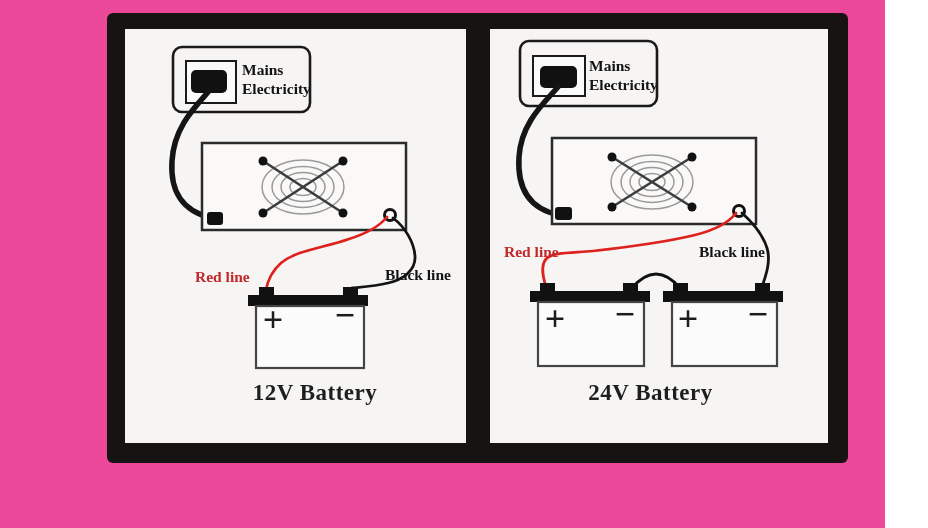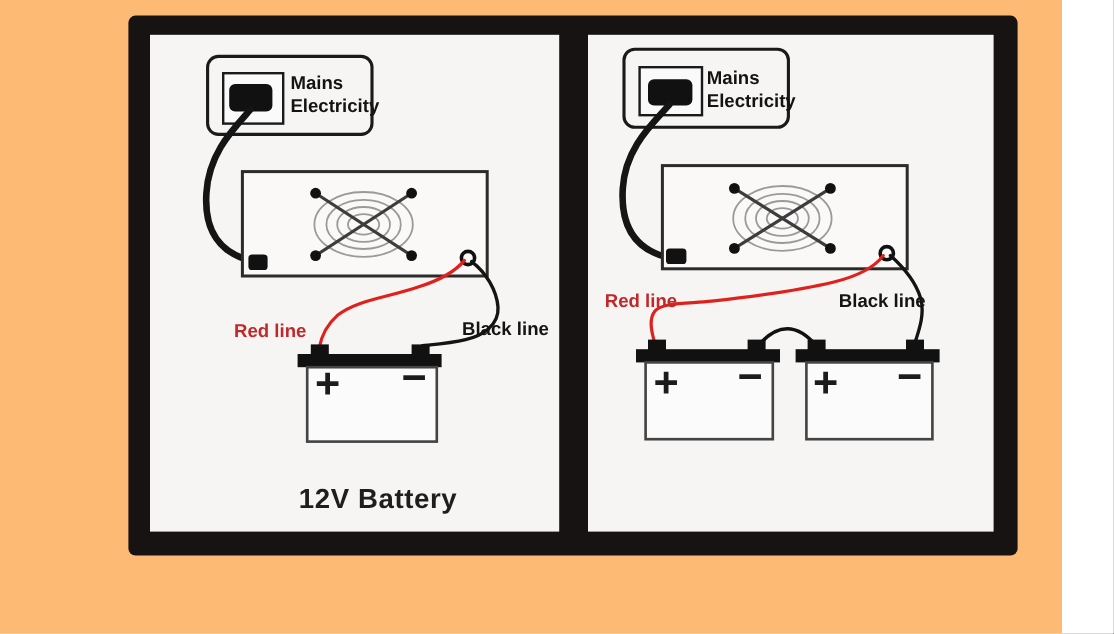--- a/index.html
+++ b/index.html
@@ -1,18 +1,18 @@
 <!DOCTYPE html>
 <html><head>
 <meta charset="utf-8">
 <style>
   html,body{margin:0;padding:0;background:#ffffff;}
   .stage{
-    position:relative;width:885px;height:528px;background:#fdba74;overflow:hidden;
-    font-family:Liberation Sans, sans-serif;
+    position:relative;width:885px;height:528px;background:#ec4899;overflow:hidden;
+    font-family:Liberation Serif, serif;
   }
   .frame{
     position:absolute;left:107px;top:13px;width:741px;height:450px;
     background:#181313;border-radius:6px;
   }
   .panel{position:absolute;top:29px;height:414px;background:#f6f5f4;}
   .panel-left{left:125px;width:341px;}
   .panel-right{left:490px;width:338px;}
   .panel svg{position:absolute;left:0;top:0;}
 
@@ -83,21 +83,21 @@
     </svg>
 
     <div class="mains-label" style="left:117px;top:31px;">
       <div>Mains</div>
       <div>Electricity</div>
     </div>
     <div class="wire-label red" style="left:70px;top:239px;">Red line</div>
     <div class="wire-label black" style="left:260px;top:237px;">Black line</div>
     <div class="term-sym" style="left:130px;top:273px;">+</div>
     <div class="term-sym" style="left:202px;top:268px;">−</div>
-    <div class="caption" style="left:105px;top:351px;width:170px;margin-top:22px;">12V Battery</div>
+    <div class="caption" style="left:105px;top:351px;width:170px;">12V Battery</div>
   </section>
 
   <section class="panel panel-right">
     <svg width="338" height="414" viewBox="0 0 338 414">
 
       <g>
         <rect x="30" y="12" width="137" height="65" rx="9" fill="none" stroke="#1a1a1a" stroke-width="2.6"></rect>
         <rect x="43" y="27" width="52" height="40" fill="#fbfafa" stroke="#1a1a1a" stroke-width="2"></rect>
         <rect x="50" y="37" width="37" height="22" rx="5" fill="#111"></rect>
       </g>
@@ -148,14 +148,15 @@
     <div class="mains-label" style="left:99px;top:27px;">
       <div>Mains</div>
       <div>Electricity</div>
     </div>
     <div class="wire-label red" style="left:14px;top:214px;">Red line</div>
     <div class="wire-label black" style="left:209px;top:214px;">Black line</div>
     <div class="term-sym" style="left:47px;top:272px;">+</div>
     <div class="term-sym" style="left:117px;top:267px;">−</div>
     <div class="term-sym" style="left:180px;top:272px;">+</div>
     <div class="term-sym" style="left:250px;top:267px;">−</div>
+    <div class="caption" style="left:78px;top:351px;width:165px;">24V Battery</div>
   </section>
 </div>
 
 </body></html>

